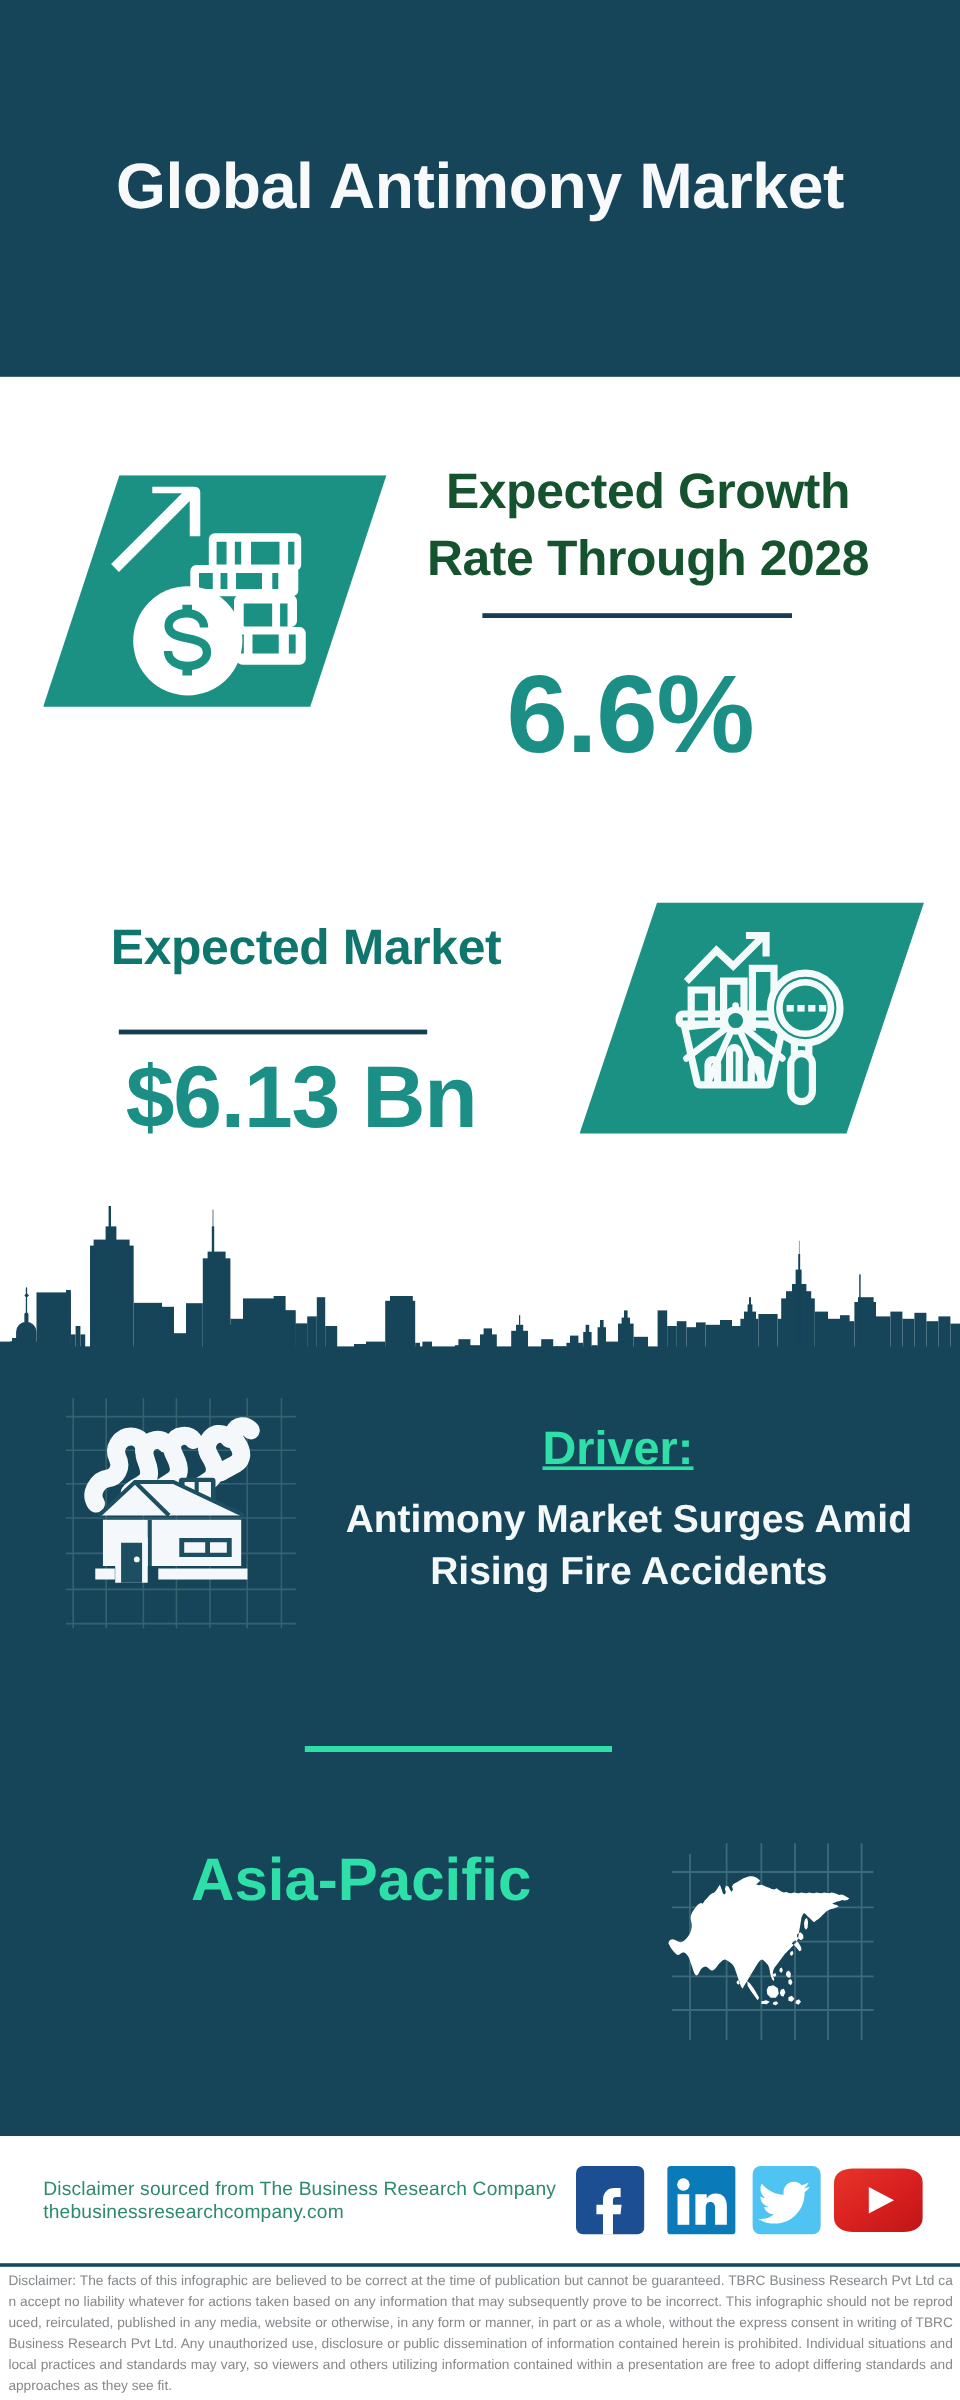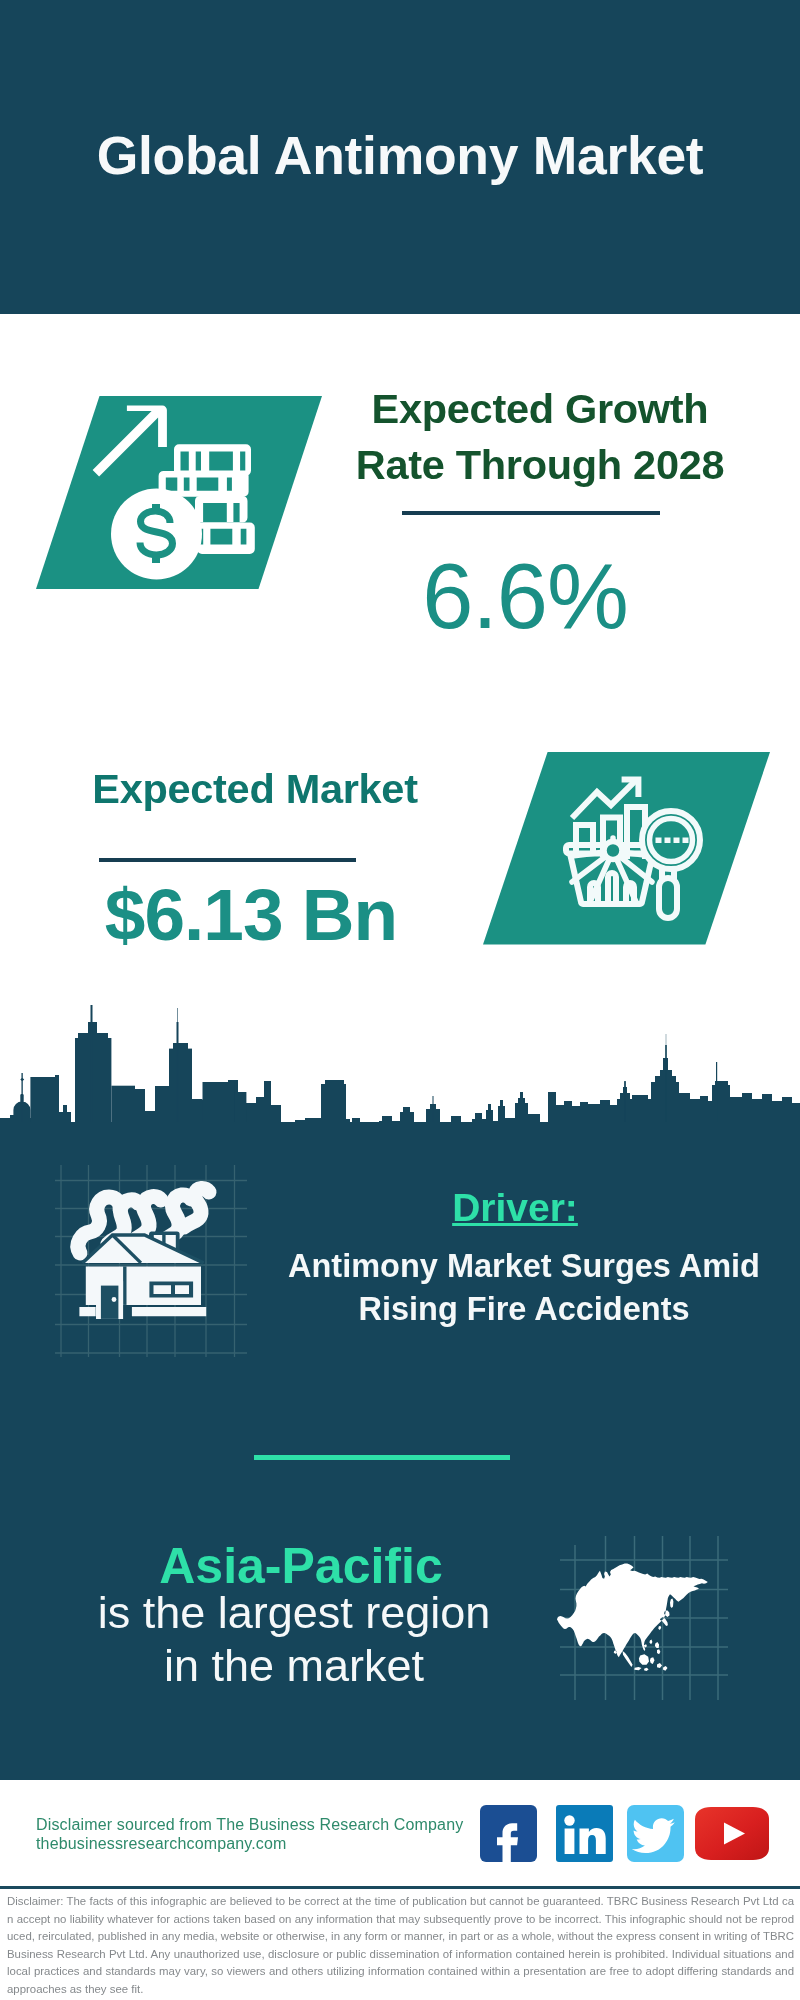--- a/index.html
+++ b/index.html
@@ -17,21 +17,21 @@
   
   .tile { position:absolute; }
   .tile svg { display:block; }
 
   
   .s1-title { position:absolute; left:310px; top:381px; width:460px; text-align:center;
               font-size:41.5px; font-weight:bold; color:#14532d; line-height:1.36;
               letter-spacing:-0.3px; }
   .s1-rule { position:absolute; left:402px; top:511px; width:258px; height:4px; background:#163d51; }
   .s1-value { position:absolute; left:325px; top:550px; width:400px; text-align:center;
-              font-size:92px; font-weight:normal; color:#1b8f85; letter-spacing:-1px; line-height:1; }
+              font-size:92px; font-weight:bold; color:#1b8f85; letter-spacing:-1px; line-height:1; }
 
   
   .s2-title { position:absolute; left:25px; top:761px; width:460px; text-align:center;
               font-size:41.5px; font-weight:bold; color:#0f766e; line-height:1.36;
               letter-spacing:-0.3px; }
   .s2-rule { position:absolute; left:99px; top:858px; width:257px; height:4px; background:#163d51; }
   .s2-value { position:absolute; left:51px; top:878px; width:400px; text-align:center;
               font-size:73px; font-weight:bold; color:#1b8f85; letter-spacing:-1px; line-height:1; }
 
   
@@ -329,24 +329,20 @@
   <div class="tile" style="left:550px;top:1528px;width:182px;height:172px;z-index:3;">
     <svg width="182" height="172" viewBox="0 0 182 172">
       <g stroke="#3b6b7a" stroke-width="1.5" fill="none">
         <path d="M25,17 V172 M55.5,8 V172 M84.5,8 V172 M112.5,8 V172 M140,8 V172 M168,8 V172"></path>
         <path d="M10,32 H178 M10,61.5 H178 M10,90 H178 M10,119 H178 M10,147 H178"></path>
       </g>
       <path fill="#ffffff" fill-rule="evenodd" d="M35.6,58.5 L37.3,55.7 L39.4,53.6 L41.1,51.5 L43.2,50.0 L45.3,49.0 L46.9,47.3 L48.6,44.4 L49.9,42.7 L50.7,44.8 L51.6,47.3 L52.4,50.0 L54.1,50.7 L54.9,48.6 L54.1,46.1 L54.9,43.5 L57.0,44.0 L58.3,46.5 L59.5,48.6 L60.8,46.5 L60.0,44.0 L61.2,41.9 L63.3,41.0 L65.4,39.8 L67.5,38.5 L69.6,37.2 L72.1,36.4 L74.7,35.6 L77.2,35.6 L79.7,36.4 L81.8,37.7 L83.5,39.3 L81.8,41.0 L80.1,42.3 L82.2,43.1 L84.7,42.7 L86.8,43.5 L88.9,44.4 L91.0,45.2 L93.1,46.1 L95.2,46.5 L97.3,45.6 L99.0,46.9 L101.1,48.2 L103.2,49.0 L105.3,48.6 L107.4,49.4 L109.5,49.8 L111.6,49.0 L113.7,49.4 L115.8,49.8 L117.9,49.0 L120.0,49.4 L122.1,49.8 L124.2,49.0 L126.3,49.4 L128.4,49.8 L130.5,49.0 L132.6,49.4 L134.7,49.8 L136.8,49.0 L138.9,49.4 L141.0,49.8 L143.1,49.0 L145.2,49.4 L147.3,50.3 L149.4,51.1 L151.5,50.7 L153.6,51.5 L155.7,52.8 L157.8,54.0 L156.1,55.3 L154.0,55.7 L151.9,55.3 L149.8,56.1 L147.7,56.6 L145.6,57.4 L143.5,58.2 L145.2,59.1 L147.3,59.5 L149.0,60.8 L146.9,61.6 L144.8,62.4 L142.7,62.9 L140.6,63.7 L138.5,65.0 L136.8,66.6 L135.1,68.3 L133.5,70.0 L131.8,71.3 L130.1,72.5 L128.4,73.8 L126.7,72.5 L125.1,70.8 L123.4,69.2 L121.7,67.5 L120.0,66.2 L118.8,67.9 L117.9,70.0 L117.5,72.5 L117.1,75.0 L116.7,77.6 L116.2,80.1 L115.8,82.6 L115.4,85.1 L115.0,87.6 L114.1,89.7 L112.9,91.4 L111.6,92.7 L110.4,93.9 L109.1,95.2 L107.8,96.5 L106.6,97.7 L105.3,99.0 L104.1,100.2 L102.8,101.9 L101.5,103.6 L100.3,105.3 L99.0,107.0 L97.8,108.6 L96.5,110.3 L95.2,112.0 L94.4,114.1 L94.0,116.6 L94.4,119.1 L95.2,121.2 L94.8,122.9 L93.6,121.7 L92.7,119.6 L91.9,117.0 L91.5,114.5 L91.0,112.0 L90.2,109.9 L88.9,108.2 L87.7,107.0 L86.4,105.7 L85.2,104.9 L83.9,105.3 L82.6,106.5 L81.4,108.2 L80.1,110.3 L78.9,112.4 L77.6,114.5 L76.3,116.6 L75.1,118.7 L73.8,120.8 L72.6,122.9 L71.3,125.0 L70.0,127.1 L68.8,129.2 L67.5,127.5 L66.7,125.4 L65.8,122.9 L65.0,120.4 L64.2,117.9 L63.3,115.4 L62.5,112.8 L61.6,110.7 L60.4,109.1 L59.1,107.8 L57.9,107.0 L56.6,106.1 L55.3,105.3 L54.1,104.9 L52.8,105.3 L51.6,106.1 L50.3,107.4 L49.0,108.6 L47.8,110.3 L46.5,112.0 L45.3,113.3 L44.0,114.1 L42.7,114.1 L41.5,113.3 L40.2,112.0 L39.0,111.2 L37.7,110.7 L36.4,111.2 L35.2,112.0 L33.9,113.3 L33.1,114.9 L32.2,116.6 L31.4,117.9 L30.1,118.3 L28.9,117.0 L28.0,114.9 L27.2,112.4 L26.4,109.9 L25.5,107.4 L24.7,104.9 L23.8,102.8 L22.6,101.1 L21.3,99.8 L20.1,99.0 L18.8,99.0 L17.5,99.8 L16.3,100.7 L15.0,101.1 L13.8,100.7 L12.5,99.4 L11.2,98.1 L10.0,96.5 L8.7,94.8 L7.9,93.1 L7.0,91.4 L7.5,89.7 L8.7,88.5 L10.4,88.1 L12.1,88.5 L13.8,89.3 L15.4,90.2 L17.1,90.6 L18.8,90.2 L20.5,88.9 L22.2,87.2 L23.8,85.1 L25.1,83.0 L25.9,80.5 L26.4,78.0 L26.4,75.5 L25.9,72.9 L25.5,70.4 L25.9,67.9 L26.8,65.8 L28.0,63.7 L29.3,62.0 L30.6,60.3 L31.8,59.1 L33.1,58.2 L34.3,57.8 Z M120.9,71.3 L122.5,70.4 L123.4,73.4 L123.0,78.4 L121.7,80.1 L120.4,78.4 L120.0,74.6 Z M114.6,83.4 L117.1,82.2 L119.2,84.3 L119.6,87.2 L117.5,88.9 L115.4,87.6 L114.1,85.5 Z M110.8,90.2 L112.9,88.9 L115.4,91.0 L117.5,94.4 L117.9,97.3 L116.2,98.1 L114.1,95.6 L112.0,93.1 L109.9,91.8 Z M108.7,98.6 L110.4,97.7 L111.2,99.8 L109.9,101.9 L108.3,100.7 Z M99.9,112.4 L101.5,111.6 L102.4,114.1 L101.1,116.2 L99.4,114.5 Z M105.3,115.4 L107.4,114.1 L109.1,116.6 L108.7,120.0 L106.6,120.0 L104.9,117.9 Z M107.0,122.1 L109.1,121.2 L110.4,123.8 L109.1,126.3 L107.0,125.0 Z M90.2,127.5 L94.4,126.3 L98.2,128.8 L99.0,133.4 L96.5,136.8 L92.3,136.8 L89.4,133.8 L88.9,130.5 Z M100.7,130.1 L103.2,129.2 L104.5,132.2 L102.8,135.9 L100.7,135.1 L99.9,132.6 Z M84.7,139.7 L88.5,138.9 L91.5,140.1 L88.9,142.2 L84.3,141.8 Z M94.4,140.6 L96.9,139.7 L98.6,141.4 L96.5,143.1 L94.0,142.2 Z M107.0,136.4 L109.9,135.1 L112.0,137.6 L109.9,140.1 L107.0,139.3 Z M113.3,139.3 L115.8,138.0 L117.5,140.1 L115.4,142.7 L112.9,141.4 Z M72.6,122.9 L75.1,125.0 L78.0,128.8 L80.5,133.0 L82.6,136.8 L81.4,138.9 L78.9,135.5 L75.9,131.3 L73.0,126.7 Z M64.2,122.9 L65.8,122.1 L66.7,124.2 L65.4,125.9 L63.7,124.6 Z M94.4,117.0 L96.1,116.2 L96.9,117.9 L95.7,119.6 L94.0,118.3 Z"></path>
     </svg>
   </div>
   <div class="region-name">Asia-Pacific</div>
-  <div class="region-text">
-    <span>is the largest region</span><br>
-    <span>in the market</span>
-  </div>
 
   <div class="footer"></div>
   <div class="src-line1">Disclaimer sourced from The Business Research Company</div>
   <div class="src-line2">thebusinessresearchcompany.com</div>
   <div class="social-row">
     <a class="social fb" style="left:480px;">
       <svg viewBox="0 0 57 57" width="57" height="57">
         <rect x="0" y="0" width="57" height="57" rx="6" fill="#1b4e93"></rect>
         <path d="M37.2,18.3 h-5.1 c-5.8,0 -9.6,3.9 -9.6,9.9 v4.1 h-5.5 v8 h5.5 v18.7 h8.3 v-18.7 h6.3 l0.9,-8 h-7.2 v-3.4
                  c0,-1.9 0.5,-3.1 3.2,-3.1 h3.2 z" fill="#ffffff"></path>

